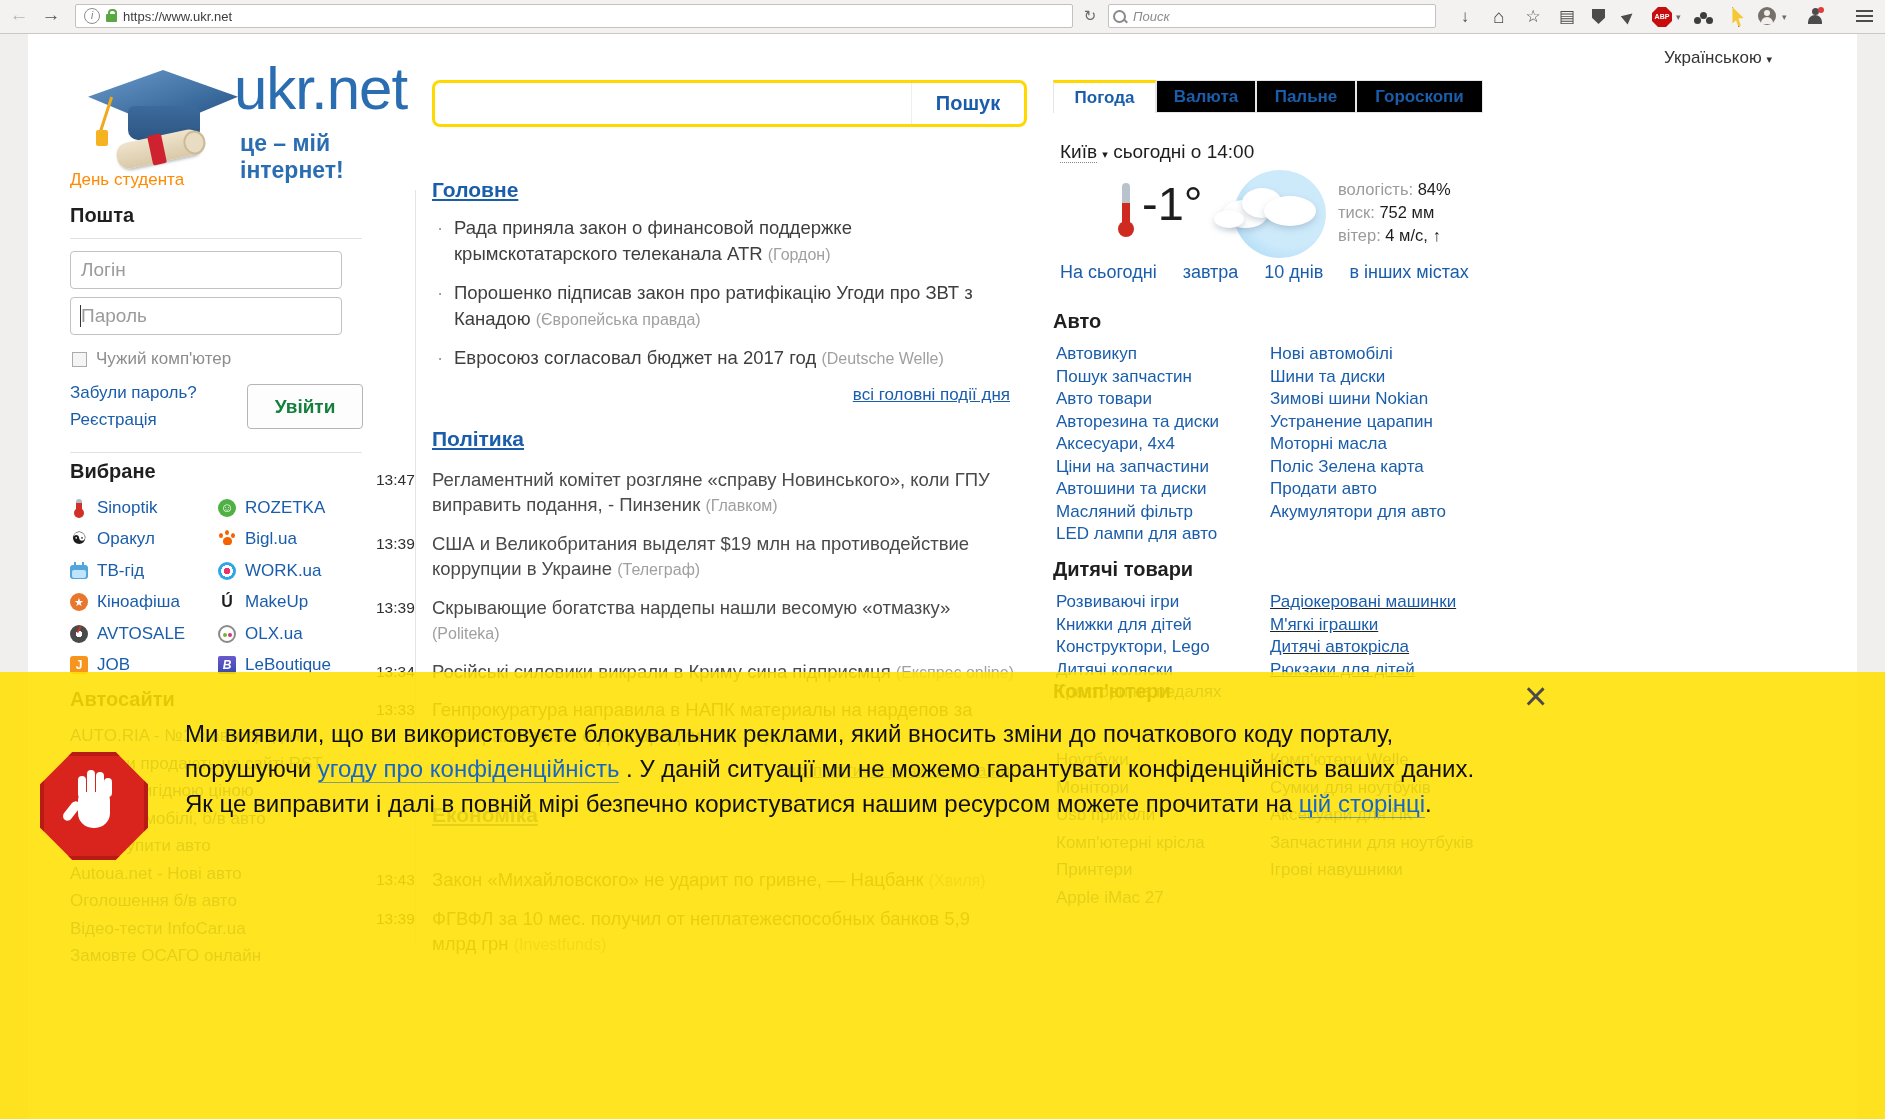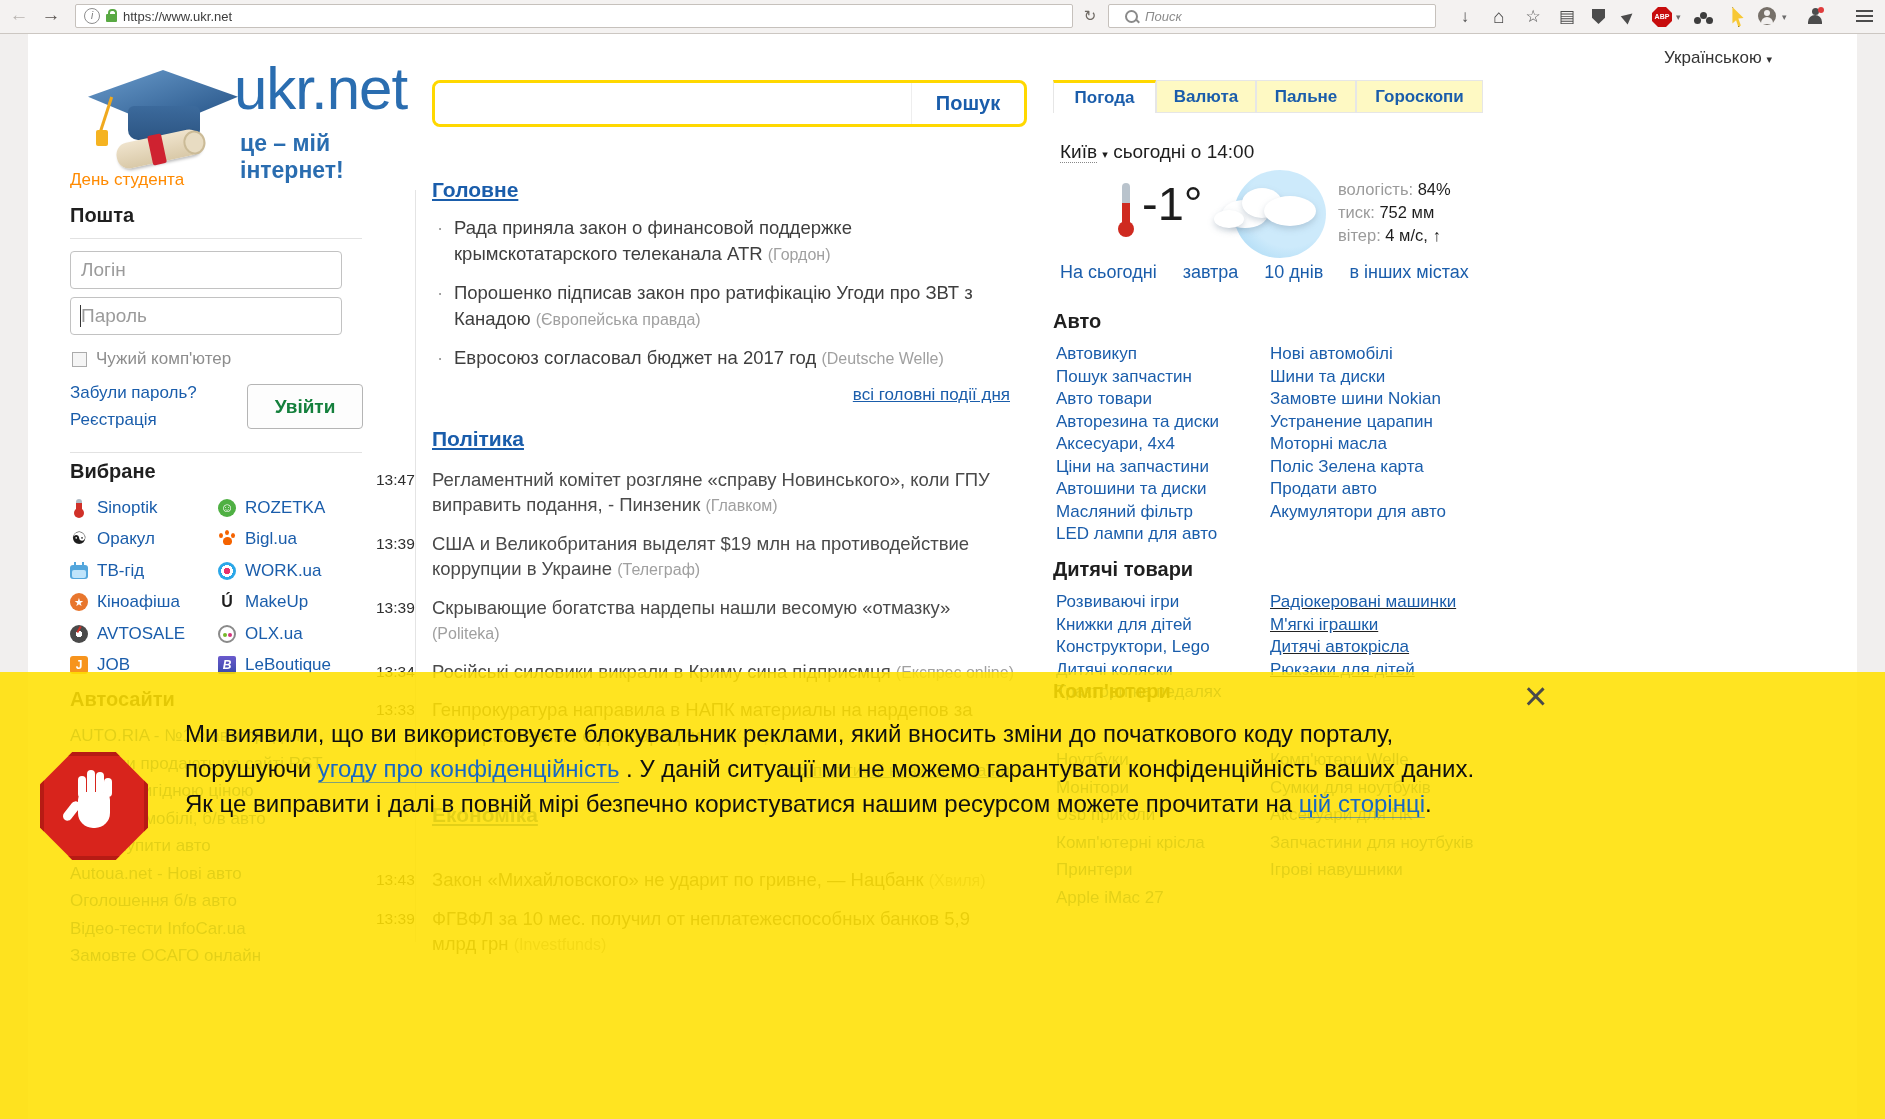--- a/index.html
+++ b/index.html
@@ -15,21 +15,21 @@
           border:1px solid #c6c1bc;border-radius:2px;display:flex;align-items:center;gap:6px;padding:0 8px;box-sizing:border-box;}
   .i-info{width:14px;height:14px;border:1px solid #8d8d8d;border-radius:50%;font-size:10px;line-height:13px;
           text-align:center;color:#777;font-style:italic;flex:0 0 auto;}
   .i-lock{width:11px;height:8px;background:#59a943;border-radius:1px;position:relative;margin-top:4px;flex:0 0 auto;}
   .i-lock::before{content:"";position:absolute;left:2px;top:-5px;width:5px;height:5px;border:2px solid #59a943;
           border-bottom:none;border-radius:4px 4px 0 0;}
   .urltext{font-size:13px;color:#3c3c3c;}
   .reloadbtn{position:absolute;left:1078px;top:4px;width:24px;height:24px;font-size:15px;color:#6e6963;
           text-align:center;line-height:24px;cursor:pointer;}
   .searchbar{position:absolute;left:1108px;top:4px;width:328px;height:24px;background:#fff;border:1px solid #c6c1bc;
-          border-radius:2px;display:flex;align-items:center;gap:7px;padding:0 16px;box-sizing:border-box;}
+          border-radius:2px;display:flex;align-items:center;gap:7px;padding:0 4px;box-sizing:border-box;}
   .i-mag{width:9px;height:9px;border:2px solid #8a8a8a;border-radius:50%;position:relative;flex:0 0 auto;}
   .i-mag::after{content:"";position:absolute;left:8px;top:8px;width:5px;height:2px;background:#8a8a8a;transform:rotate(45deg);}
   .searchph{font-size:13px;font-style:italic;color:#8b8b8b;}
   .tbicon{position:absolute;top:5px;width:26px;height:24px;text-align:center;font-size:17px;color:#4c4c4c;
           line-height:24px;cursor:pointer;}
   .i-shield{position:absolute;top:9px;width:13px;height:15px;background:#4c4c4c;
           clip-path:polygon(0 0,100% 0,100% 58%,50% 100%,0 58%);cursor:pointer;}
   .i-plane{position:absolute;top:8px;font-size:14px;color:#4c4c4c;transform:rotate(-40deg);cursor:pointer;}
   .i-abp{position:absolute;top:7px;width:20px;height:20px;background:#c70d0d;color:#fff;font-size:7px;font-weight:bold;
           line-height:20px;text-align:center;clip-path:polygon(30% 0,70% 0,100% 30%,100% 70%,70% 100%,30% 100%,0 70%,0 30%);cursor:pointer;}
@@ -150,21 +150,21 @@
   .pol-h-wrap{margin-top:8px;}
   .plist{margin:16px 0 0 0;}
   .pitem{position:relative;margin-bottom:13px;width:585px;font-size:18.5px;color:#4a4a4a;line-height:1.38;}
   .ptime{position:absolute;left:-56px;top:2px;font-size:15.5px;color:#2e2e2e;}
   .pitem .t{cursor:pointer;}
   .eco-h-wrap{margin-top:22px;}
   .elist{margin:40px 0 0 0;}
 
   
   .tabs{position:absolute;left:1053px;top:80px;height:33px;display:flex;}
-  .tab{box-sizing:border-box;border:1px solid #e6e6e6;background:#fef9c3;color:#1a5dab;font-size:17px;
+  .tab{box-sizing:border-box;border:1px solid #e6e6e6;background:#000000;color:#1a5dab;font-size:17px;
        font-weight:bold;display:flex;align-items:center;justify-content:center;cursor:pointer;}
   .tab.active{background:#fff;border-top:3px solid #ffd800;border-bottom:none;}
   .cityrow{position:absolute;left:1060px;top:141px;font-size:19px;color:#1d1d1d;}
   .city{border-bottom:1px dotted #888;cursor:pointer;}
   .cityrow .c{font-size:11px;}
   .thermo{position:absolute;left:1117px;top:183px;width:18px;height:56px;}
   .thermo::before{content:"";position:absolute;left:5px;top:0;width:8px;height:44px;border-radius:4px;
        background:linear-gradient(#b9c3cc 0 45%,#cf2a20 45%);}
   .thermo::after{content:"";position:absolute;left:1px;top:38px;width:16px;height:16px;background:#cf2a20;border-radius:50%;}
   .temp{position:absolute;left:1142px;top:176px;font-size:47px;color:#1d1d1d;}
@@ -469,21 +469,21 @@
     <div>Аксесуари, 4х4</div>
     <div>Ціни на запчастини</div>
     <div>Автошини та диски</div>
     <div>Масляний фільтр</div>
     <div>LED лампи для авто</div>
   </div>
 <div class="catcol" style="left:1270px;top:343px;">
 
 <div>Нові автомобілі</div>
     <div>Шини та диски</div>
-    <div>Замовте шини Nokian</div>
+    <div>Зимові шини Nokian</div>
     <div>Устранение царапин</div>
     <div>Моторні масла</div>
     <div>Поліс Зелена карта</div>
     <div>Продати авто</div>
     <div>Акумулятори для авто</div>
   </div>
 
 <div class="sec-h cat-h" style="top:558px;">Дитячі товари</div>
 <div class="catcol" style="left:1056px;top:591px;">
 

